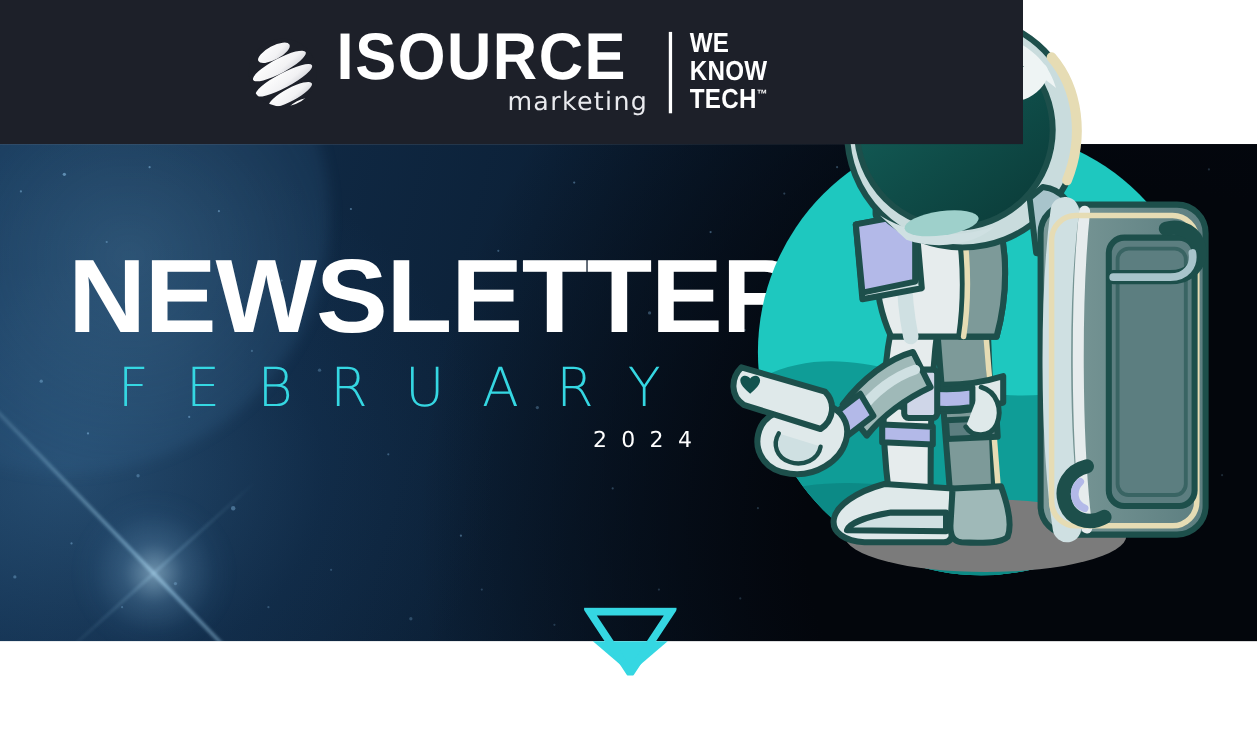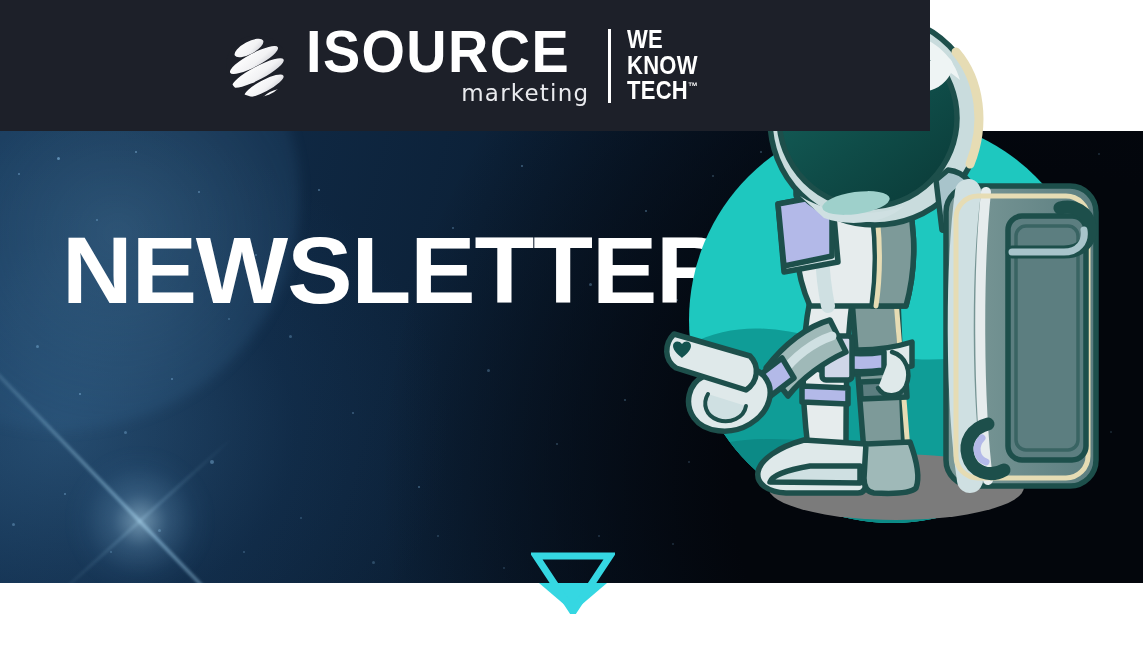--- a/index.html
+++ b/index.html
@@ -221,20 +221,22 @@
         <i style="left: 926px; top: 18px; width: 2px; height: 2px; opacity: 0.22;"></i>
         <i style="left: 1020px; top: 40px; width: 2px; height: 2px; opacity: 0.2;"></i>
         <i style="left: 1098px; top: 22px; width: 2px; height: 2px; opacity: 0.2;"></i>
         <i style="left: 688px; top: 330px; width: 2px; height: 2px; opacity: 0.22;"></i>
         <i style="left: 672px; top: 412px; width: 2px; height: 2px; opacity: 0.2;"></i>
         <i style="left: 1110px; top: 300px; width: 2px; height: 2px; opacity: 0.18;"></i>
       </div>
 
     <div id="title-block">
       <div id="title-main">NEWSLETTER</div>
+      <div id="title-month">FEBRUARY</div>
+      <div id="title-year">2024</div>
     </div>
 
   </div>
 
   <div id="astro-scene">
     <svg id="astro-svg" viewBox="0 0 483 535" aria-hidden="true">
       <defs>
         <clipPath id="circClip">
             <circle cx="232" cy="320" r="203"></circle>
           </clipPath>

